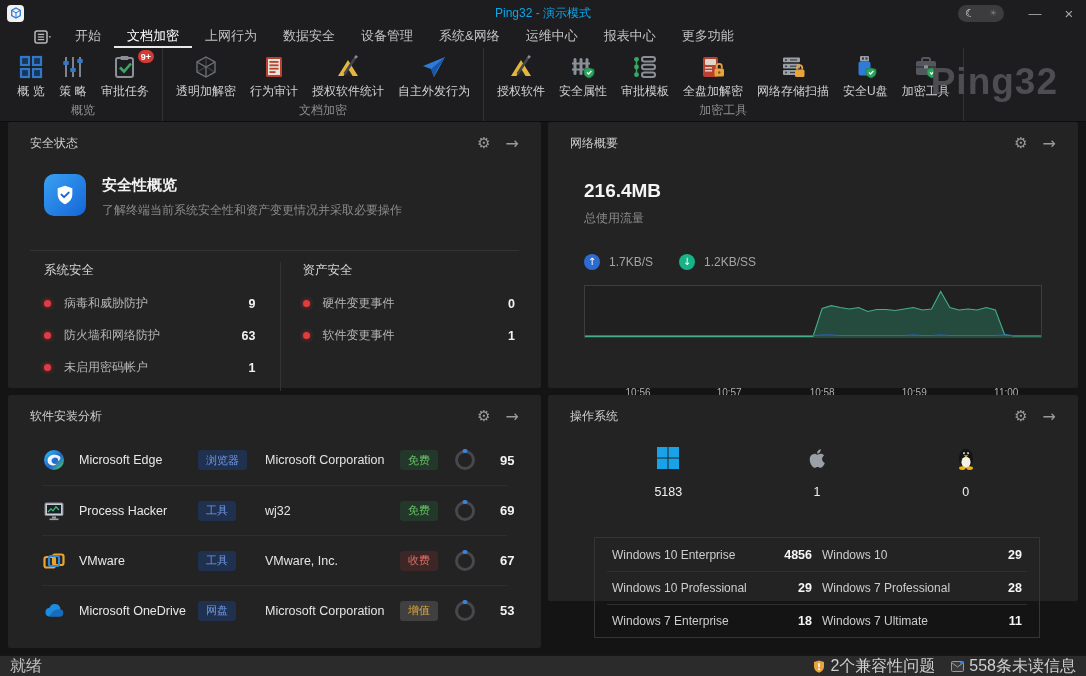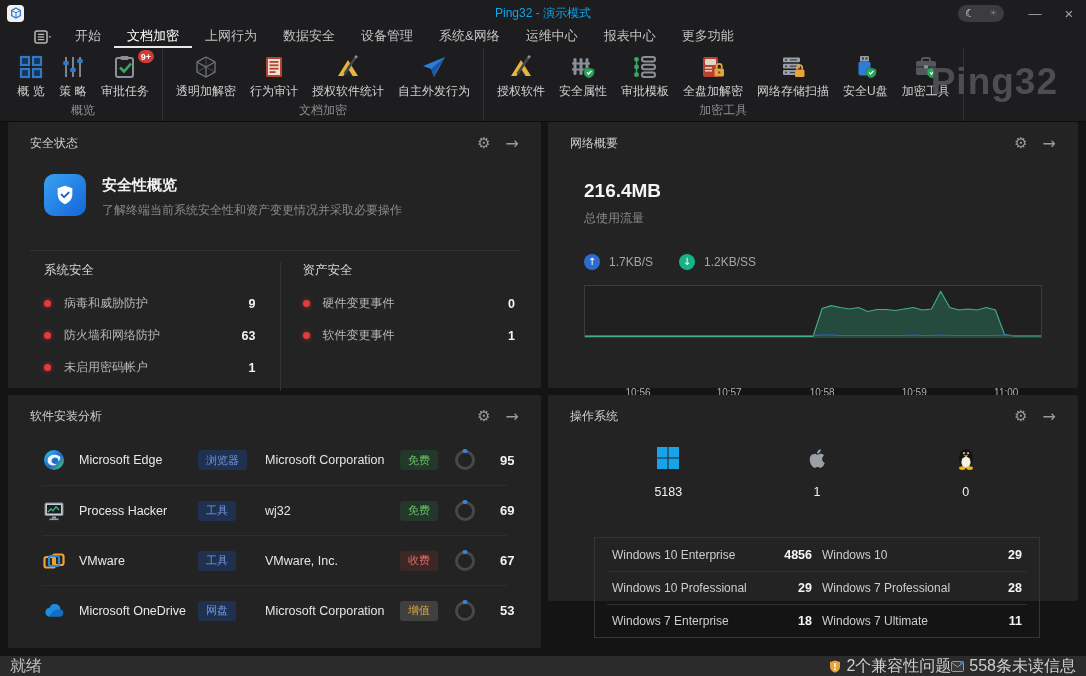--- a/index.html
+++ b/index.html
@@ -116,21 +116,21 @@
     border:1px solid #353538; display:grid; grid-template-columns:1fr 1fr; 
     grid-auto-rows:1fr; padding:0 12px; }
   .os-cell { display:flex; align-items:center; justify-content:space-between; padding:0 5px; }
   .os-cell.r1 { border-top:1px solid #2f2f32; }
   .os-cell-label { font-size:12px; color:#cdcdcd; }
   .os-cell-value { font-size:12.5px; font-weight:bold; color:#f5f5f5; }
 
   
   .statusbar { height:21px; background:#2b2b2c; border-top:1px solid #161616; display:flex;
     align-items:center; padding:0 10px; font-size:16px; color:#c0c0c0; }
-  .sb-right { margin-left:auto; display:flex; align-items:center; }
+  .sb-right { margin-left:auto; display:flex; align-items:center; gap:16px; }
   .sb-item { display:flex; align-items:center; gap:5px; cursor:pointer; color:#cfcfcf; }
 </style>
 </head>
 <body>
 
 <div class="titlebar">
   <span class="app-logo">
     <svg width="12" height="12" viewBox="0 0 12 12">
         <path d="M6 1 L10.3 3.4 V8.6 L6 11 L1.7 8.6 V3.4 Z" fill="none" stroke="#2e7cd6" stroke-width="1.3"></path>
         <path d="M1.7 3.4 L6 5.8 L10.3 3.4 M6 5.8 V11" fill="none" stroke="#2e7cd6" stroke-width="1"></path>

